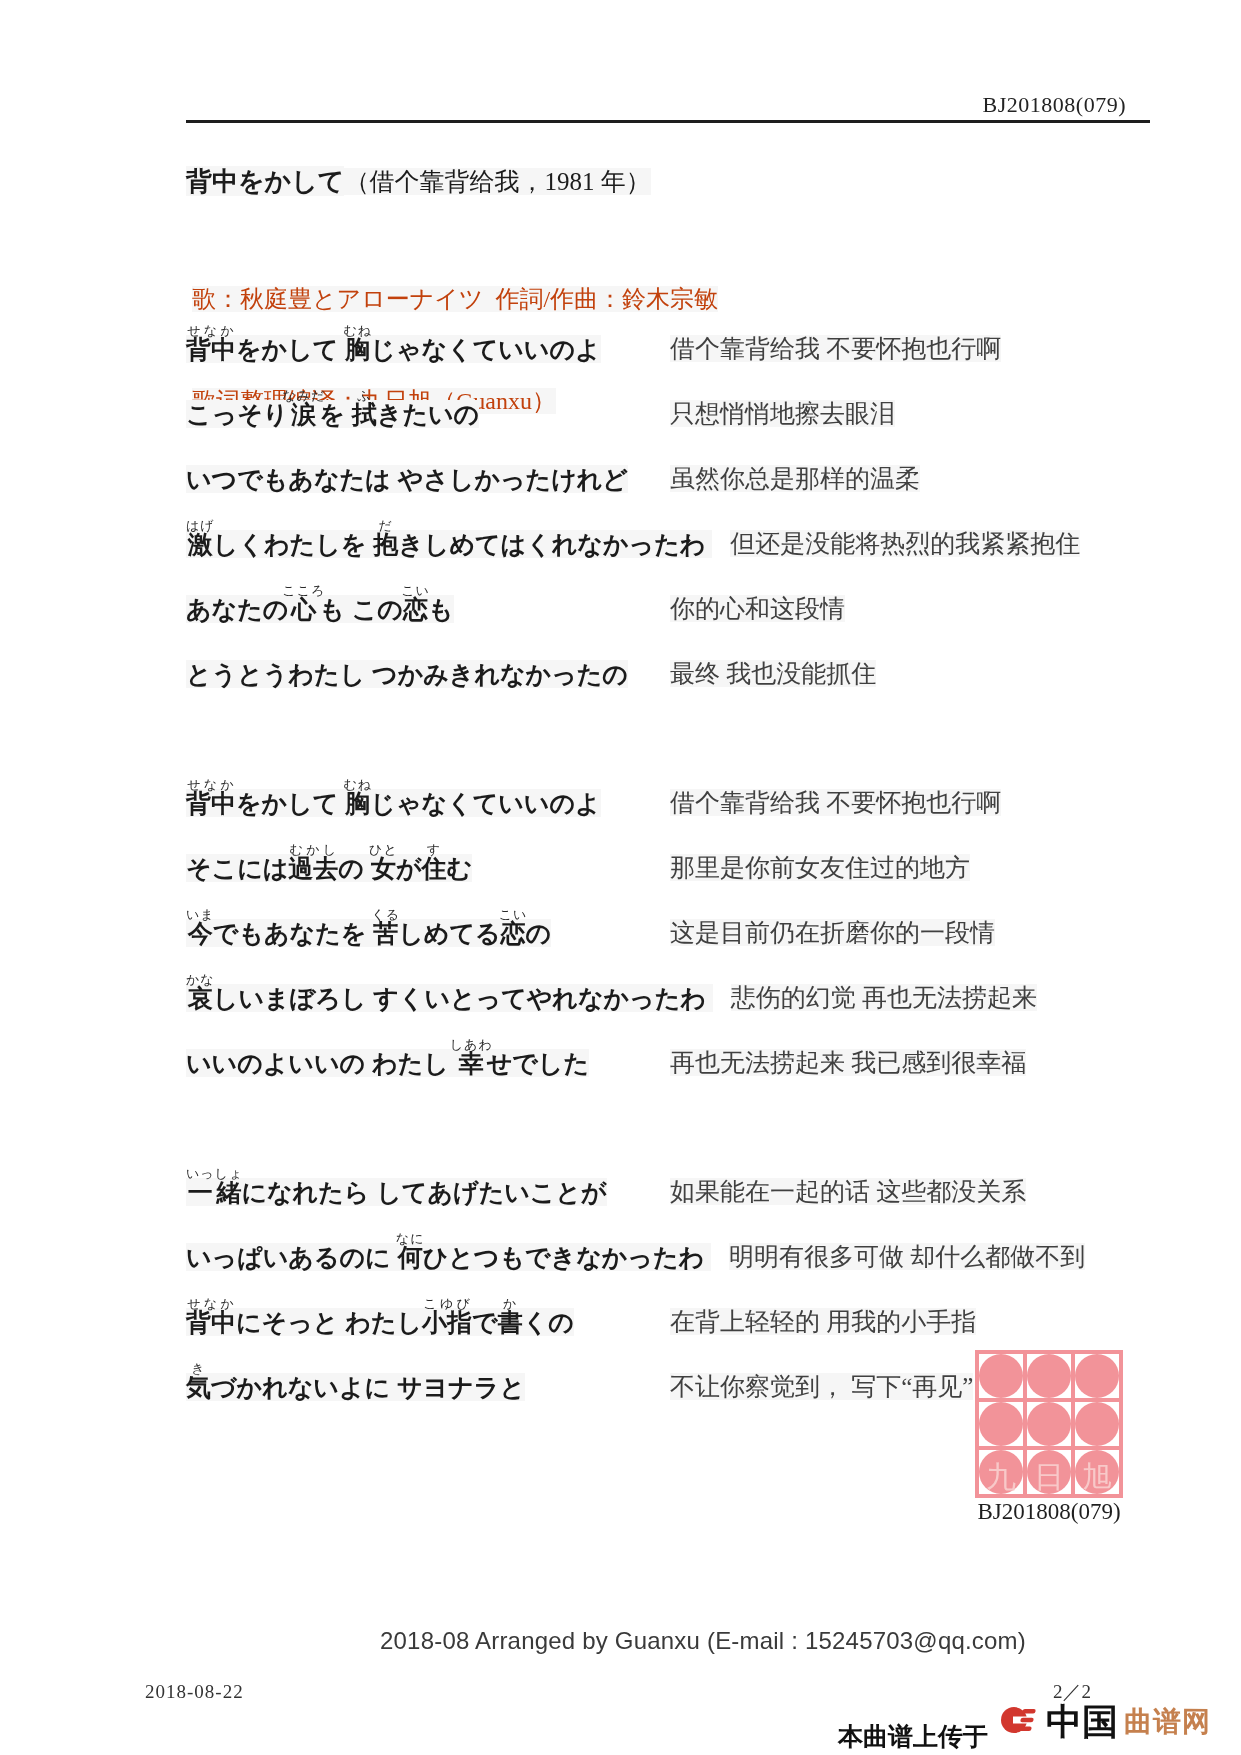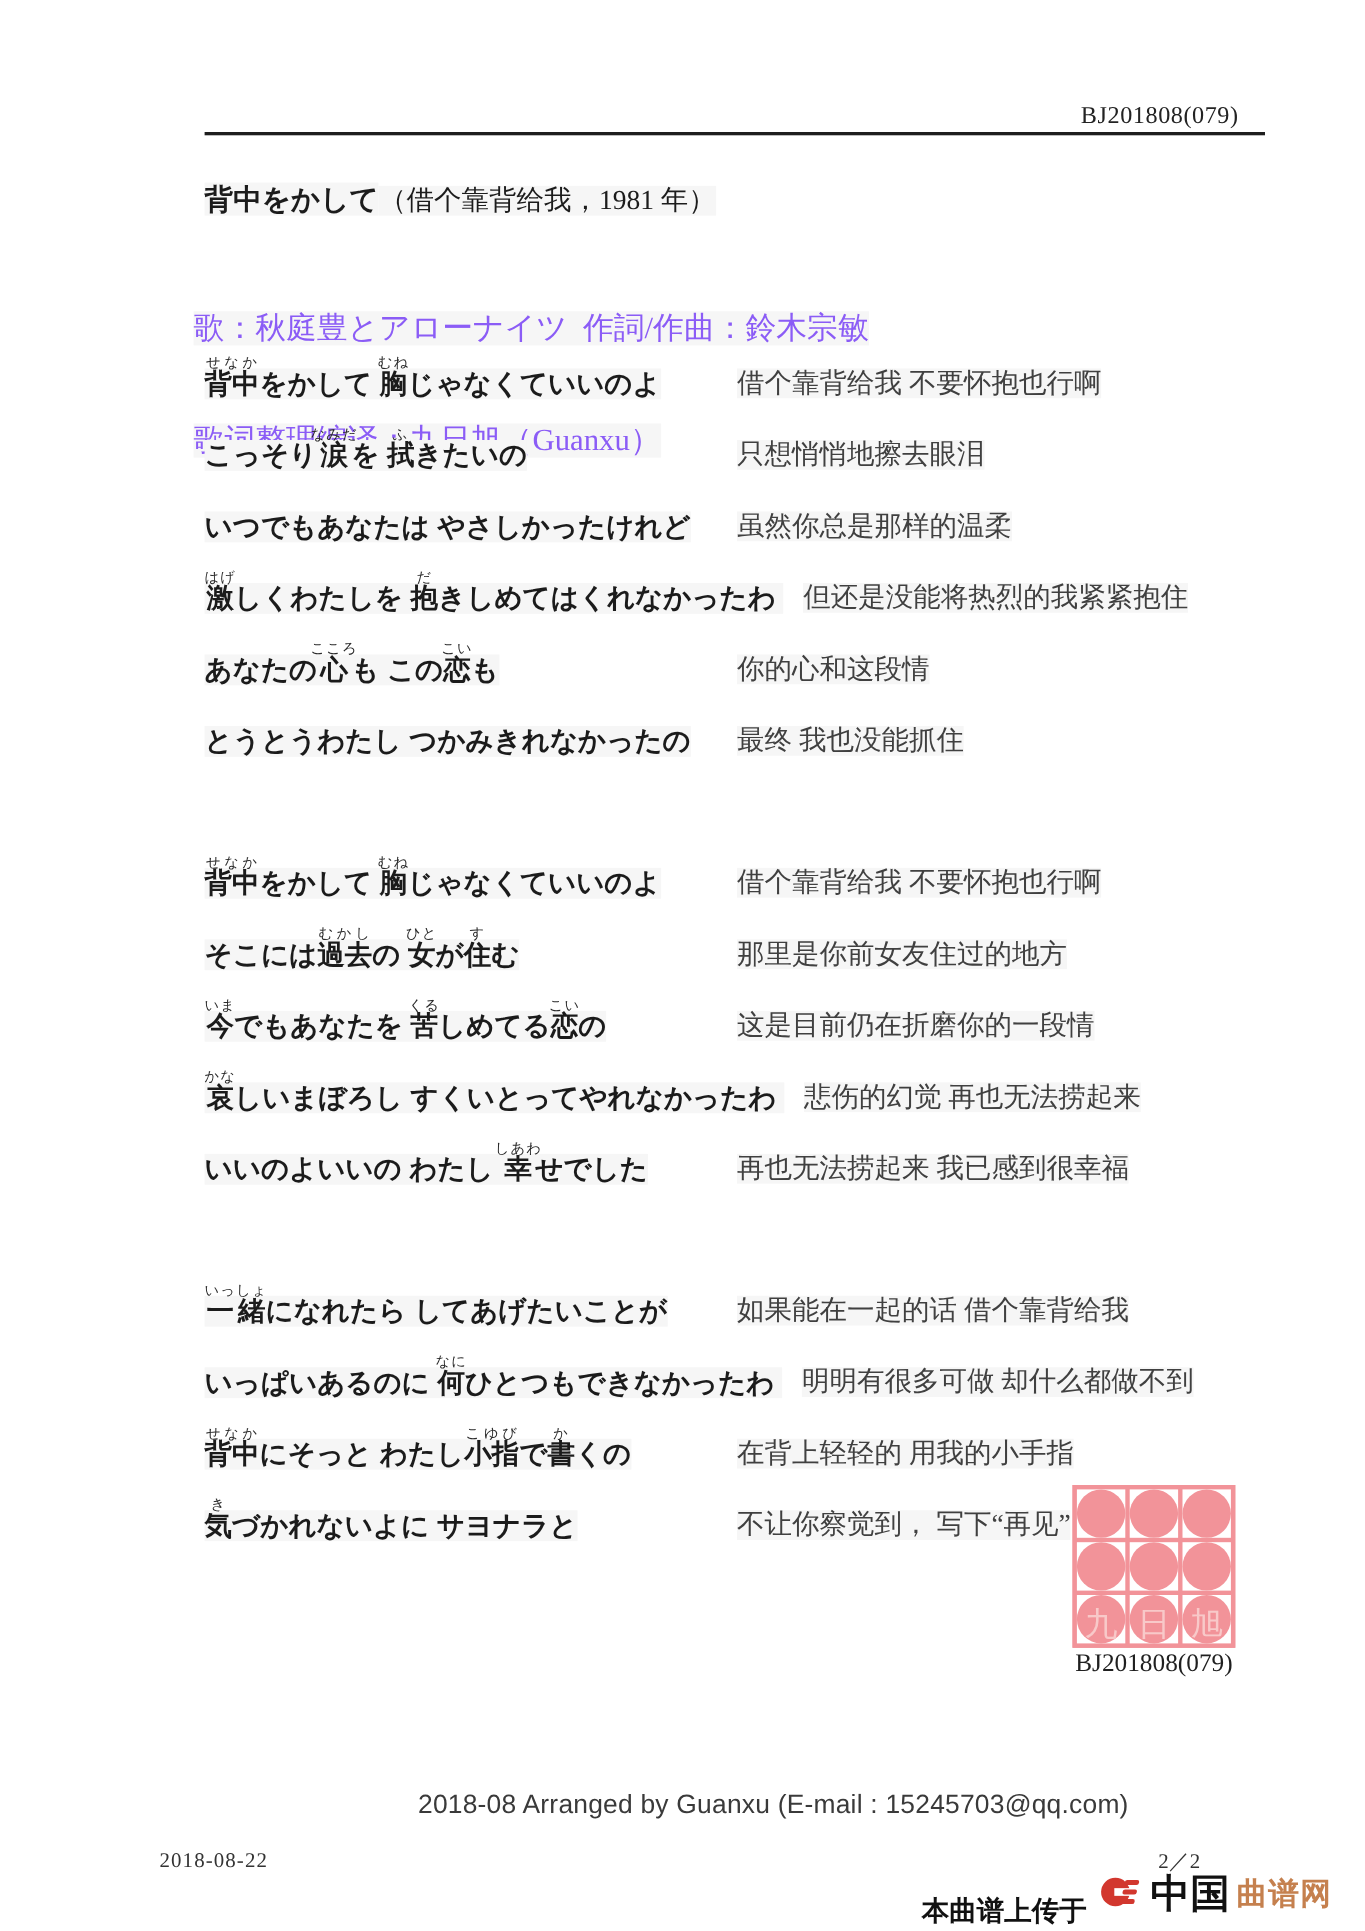--- a/index.html
+++ b/index.html
@@ -29,23 +29,23 @@
     position:absolute;top:120px;left:186px;width:964px;height:3px;
     background:#1e1e1e;
   }
   .title{
     position:absolute;top:164px;left:186px;
     white-space:pre;font-size:26px;line-height:34px;
   }
   .title-main{font-weight:700;font-family:"Liberation Sans",sans-serif;}
   .title-note{font-weight:400;font-size:25px;font-family:"Liberation Serif","DejaVu Serif",serif;}
   .credits{
-    position:absolute;top:214px;left:176px;
-    font-family:"Liberation Serif","DejaVu Serif",serif;
-    font-size:28px;line-height:34px;color:#8b5cf6;white-space:pre;
+    position:absolute;top:214px;left:192px;
+    font-family:"Liberation Serif","DejaVu Serif",serif;
+    font-size:24px;line-height:34px;color:#c2410c;white-space:pre;
   }
   .lyrics{position:absolute;top:302px;left:186px;width:1010px;}
   .row{display:flex;align-items:flex-end;height:65px;}
   .verse-gap{height:64px;}
   .jp{
     display:inline-block;box-sizing:border-box;
     min-width:484px;padding-right:18px;
     font-size:25px;line-height:36px;font-weight:700;
     white-space:pre;color:#1b1b1b;
     font-family:"Liberation Sans","DejaVu Sans",sans-serif;
@@ -166,21 +166,21 @@
         <span class="jp"><span class="t-hl"><ruby>哀<rt>かな</rt></ruby>しいまぼろし すくいとってやれなかったわ </span></span>
         <span class="zh"><span class="t-hl">悲伤的幻觉 再也无法捞起来</span></span>
       </div>
       <div class="row">
         <span class="jp"><span class="t-hl">いいのよいいの わたし <ruby>幸<rt>しあわ</rt></ruby>せでした</span></span>
         <span class="zh"><span class="t-hl">再也无法捞起来 我已感到很幸福</span></span>
       </div>
       <div class="verse-gap"></div>
       <div class="row">
         <span class="jp"><span class="t-hl"><ruby>一緒<rt>いっしょ</rt></ruby>になれたら してあげたいことが</span></span>
-        <span class="zh"><span class="t-hl">如果能在一起的话 借个靠背给我</span></span>
+        <span class="zh"><span class="t-hl">如果能在一起的话 这些都没关系</span></span>
       </div>
       <div class="row">
         <span class="jp"><span class="t-hl">いっぱいあるのに <ruby>何<rt>なに</rt></ruby>ひとつもできなかったわ </span></span>
         <span class="zh"><span class="t-hl">明明有很多可做 却什么都做不到</span></span>
       </div>
       <div class="row">
         <span class="jp"><span class="t-hl"><ruby>背中<rt>せなか</rt></ruby>にそっと わたし<ruby>小指<rt>こゆび</rt></ruby>で<ruby>書<rt>か</rt></ruby>くの</span></span>
         <span class="zh"><span class="t-hl">在背上轻轻的 用我的小手指</span></span>
       </div>
       <div class="row">

